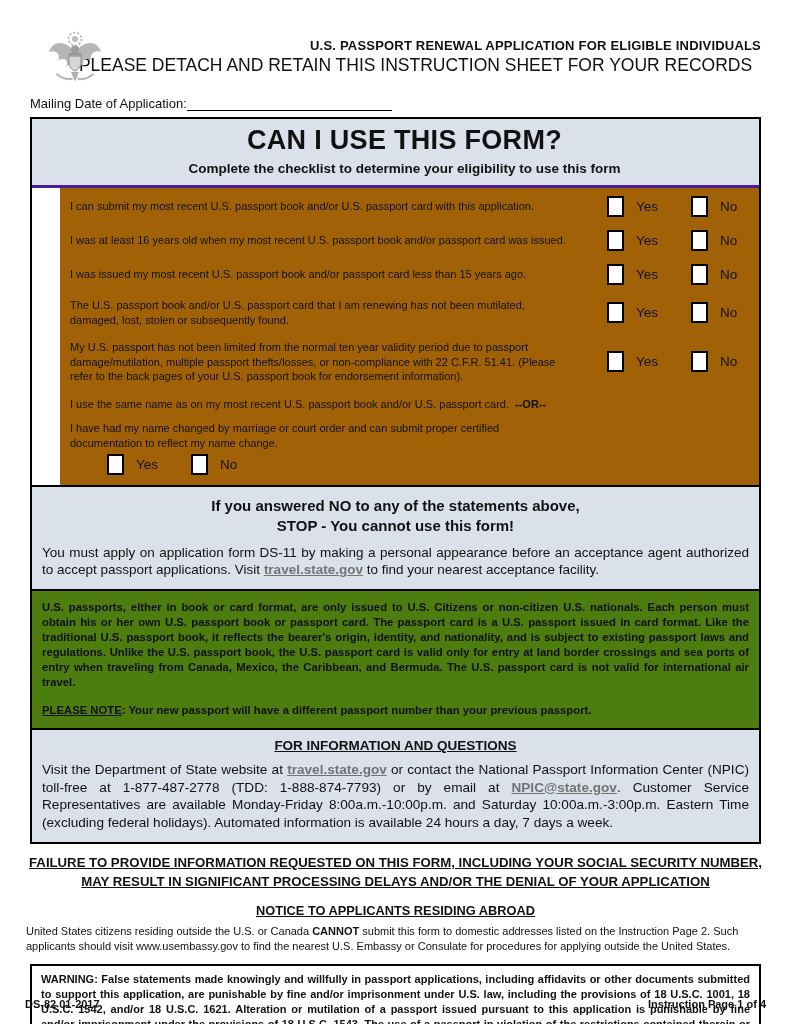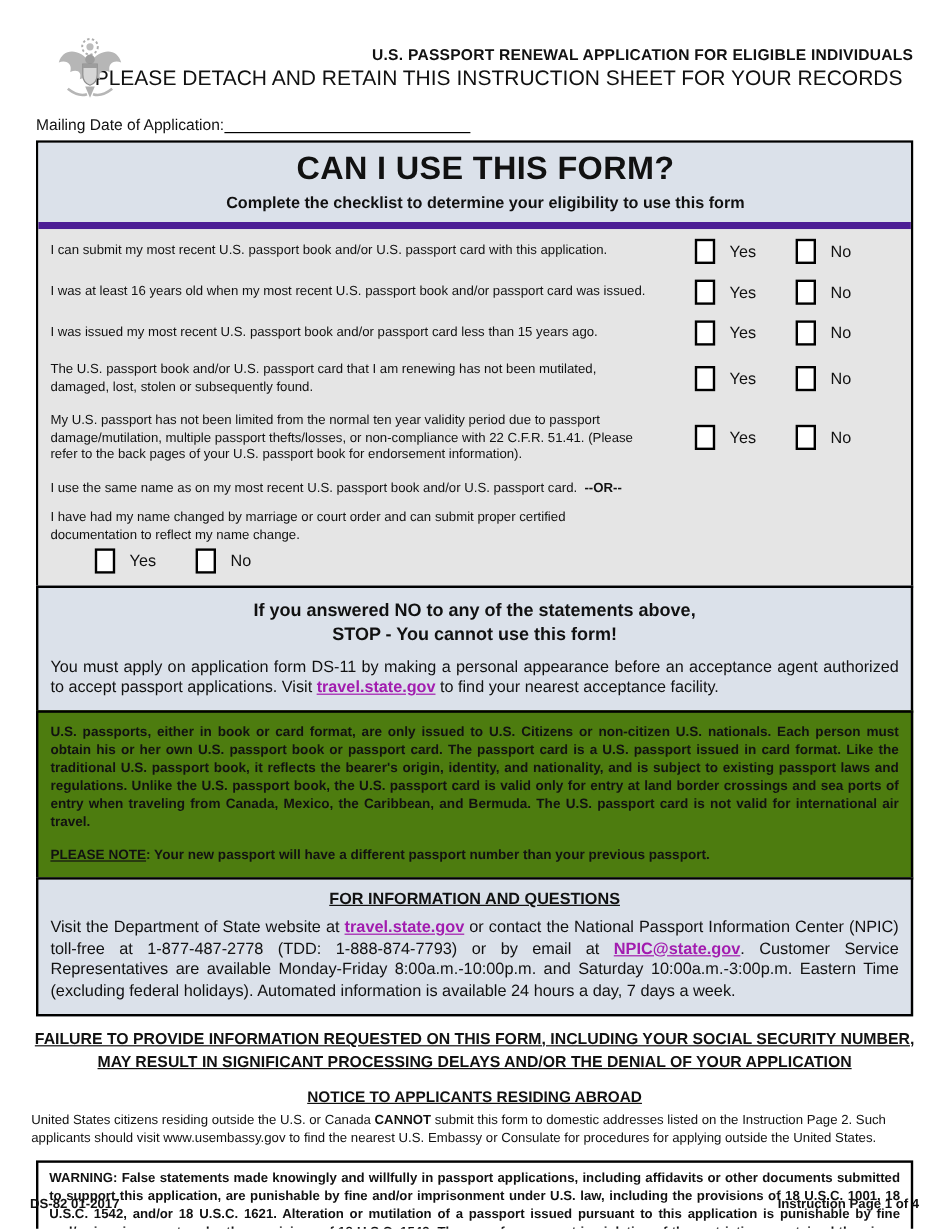--- a/index.html
+++ b/index.html
@@ -18,43 +18,43 @@
   .seal { position: absolute; left: 16px; top: 0; width: 58px; height: 58px; }
   .hdr-titles { text-align: center; padding: 8px 0 0 40px; }
   .hdr-title { font-size: 13px; font-weight: bold; letter-spacing: .2px; text-align: right; }
   .hdr-sub { font-size: 17.5px; margin-top: 2px; }
   .mailing { font-size: 13px; margin-top: 4px; display: flex; align-items: flex-end; }
   .fill-line { display: inline-block; width: 205px; border-bottom: 1.4px solid #000; height: 14px; }
 
   
   .box { border: 2px solid #000; margin-top: -2px; }
   .shaded { background: #dbe1ea; }
-  .boxhead { padding: 6px 10px 9px 28px; border-bottom: 6px solid #4c1d95; }
+  .boxhead { padding: 6px 10px 9px 28px; border-bottom: 3px solid #4c1d95; }
   .boxhead .big-title { text-align: center; font-size: 27px; font-weight: bold; letter-spacing: .3px; }
   .boxhead .big-sub { text-align: center; font-size: 13.5px; font-weight: bold; margin-top: 5px; }
 
   
-  .checklist { background: #e5e5e5; padding: 8px 10px 6px 10px; border: 2px solid #000; border-top: none; margin-top: 0; }
+  .checklist { background: #a16207; padding: 8px 10px 6px 10px; border: 2px solid #000; border-top: none; margin-top: 0; margin-left: 28px; }
   .chk-row { display: flex; margin-bottom: 13px; }
   .chk-row:last-child { margin-bottom: 4px; flex-direction: column; }
   .chk-text { width: 500px; font-size: 11px; line-height: 1.32; }
   .chk-or { font-weight: bold; font-size: 11px; padding-left: 6px; }
   .chk-text2 { margin-top: 10px; }
   .choices { margin-left: 37px; display: flex; align-items: center; height: fit-content; }
   .chk-row.center-choices { align-items: center; }
   .chk-row.top-choices .choices { margin-top: 4px; }
   .checkbox { width: 17px; height: 21px; border: 2px solid #000; background: #fff; flex: 0 0 auto; }
   .choice-label { font-size: 13.5px; margin-left: 12px; }
   .choice-gap { width: 33px; }
 
   
   .stop-box { padding: 9px 10px 10px 10px; }
   .stop-line { text-align: center; font-size: 15px; font-weight: bold; line-height: 1.35; }
   .stop-body { font-size: 13.5px; margin-top: 7px; text-align: justify; line-height: 1.3; }
-  .lnk { font-weight: bold; text-decoration: underline; color: #a21caf; }
+  .lnk { font-weight: bold; text-decoration: underline; color: #737373; }
 
   
   .passports { background: #4d7c0f; padding: 9px 10px 10px 10px; }
   .passports p { font-size: 11.3px; font-weight: bold; text-align: justify; line-height: 1.33; }
   .please-note { margin-top: 13px; }
   .u { text-decoration: underline; }
 
   
   .info-box { padding: 8px 10px 10px 10px; }
   .info-head { text-align: center; font-size: 13.5px; font-weight: bold; text-decoration: underline; }

